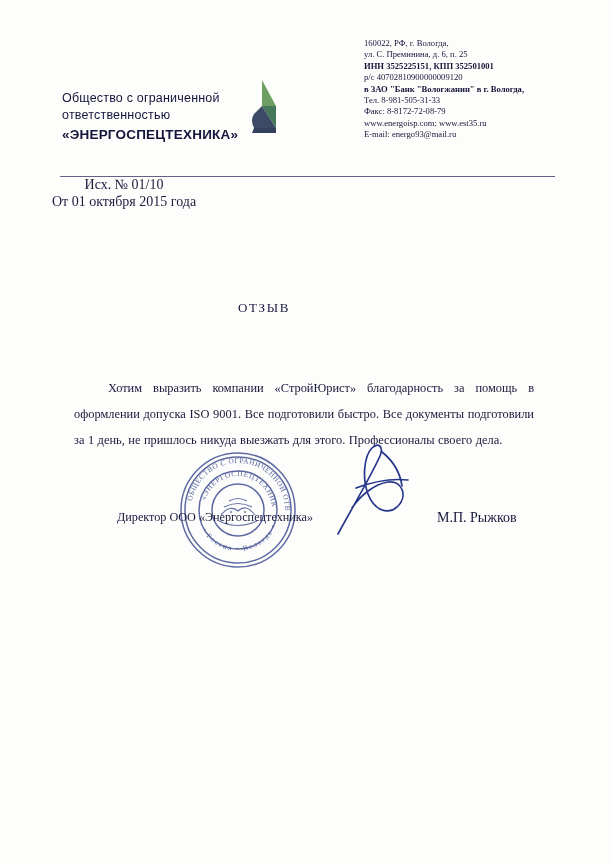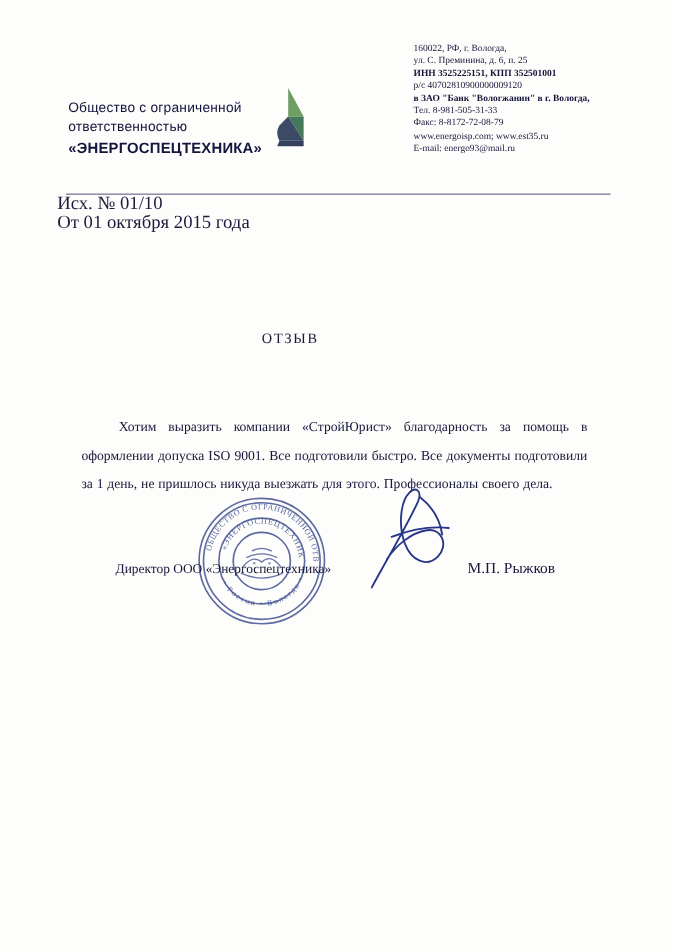--- a/index.html
+++ b/index.html
@@ -63,40 +63,41 @@
     position: absolute;
     left: 364px;
     top: 10px;
     width: 240px;
     font-family: "Liberation Serif", serif;
     font-size: 8.6px;
     line-height: 11.4px;
     color: #15153a;
   }
   .contacts .b { font-weight: bold; }
-  .contacts .row { white-space: nowrap; margin-left: 12px; }
+  .contacts .row { white-space: nowrap; }
 
   .header-rule {
     position: absolute;
     left: 60px;
     top: 148px;
     width: 495px;
     height: 1px;
     background: #2d2d5e;
     opacity: .75;
   }
 
   
   .refs {
     position: absolute;
     left: 52px;
     top: 176px;
-    font-size: 17px;
+    font-size: 14px;
     line-height: 17px;
     color: #1b1b3d;
+    text-align: center;
   }
 
   
   .doc-title {
     position: absolute;
     top: 300px;
     left: 0;
     width: 528px;
     text-align: center;
     font-size: 13px;
@@ -115,21 +116,21 @@
     text-align: justify;
     text-indent: 34px;
     color: #18183b;
     word-spacing: .4px;
     margin-top: 42px;
   }
 
   
   .sig-row {
     position: absolute;
-    left: 0;
+    left: 12px;
     top: 510px;
     width: 520px;
     height: 40px;
   }
   .sig-left {
     position: absolute;
     left: 105px;
     top: 0;
     font-size: 12.2px;
     color: #18183b;

